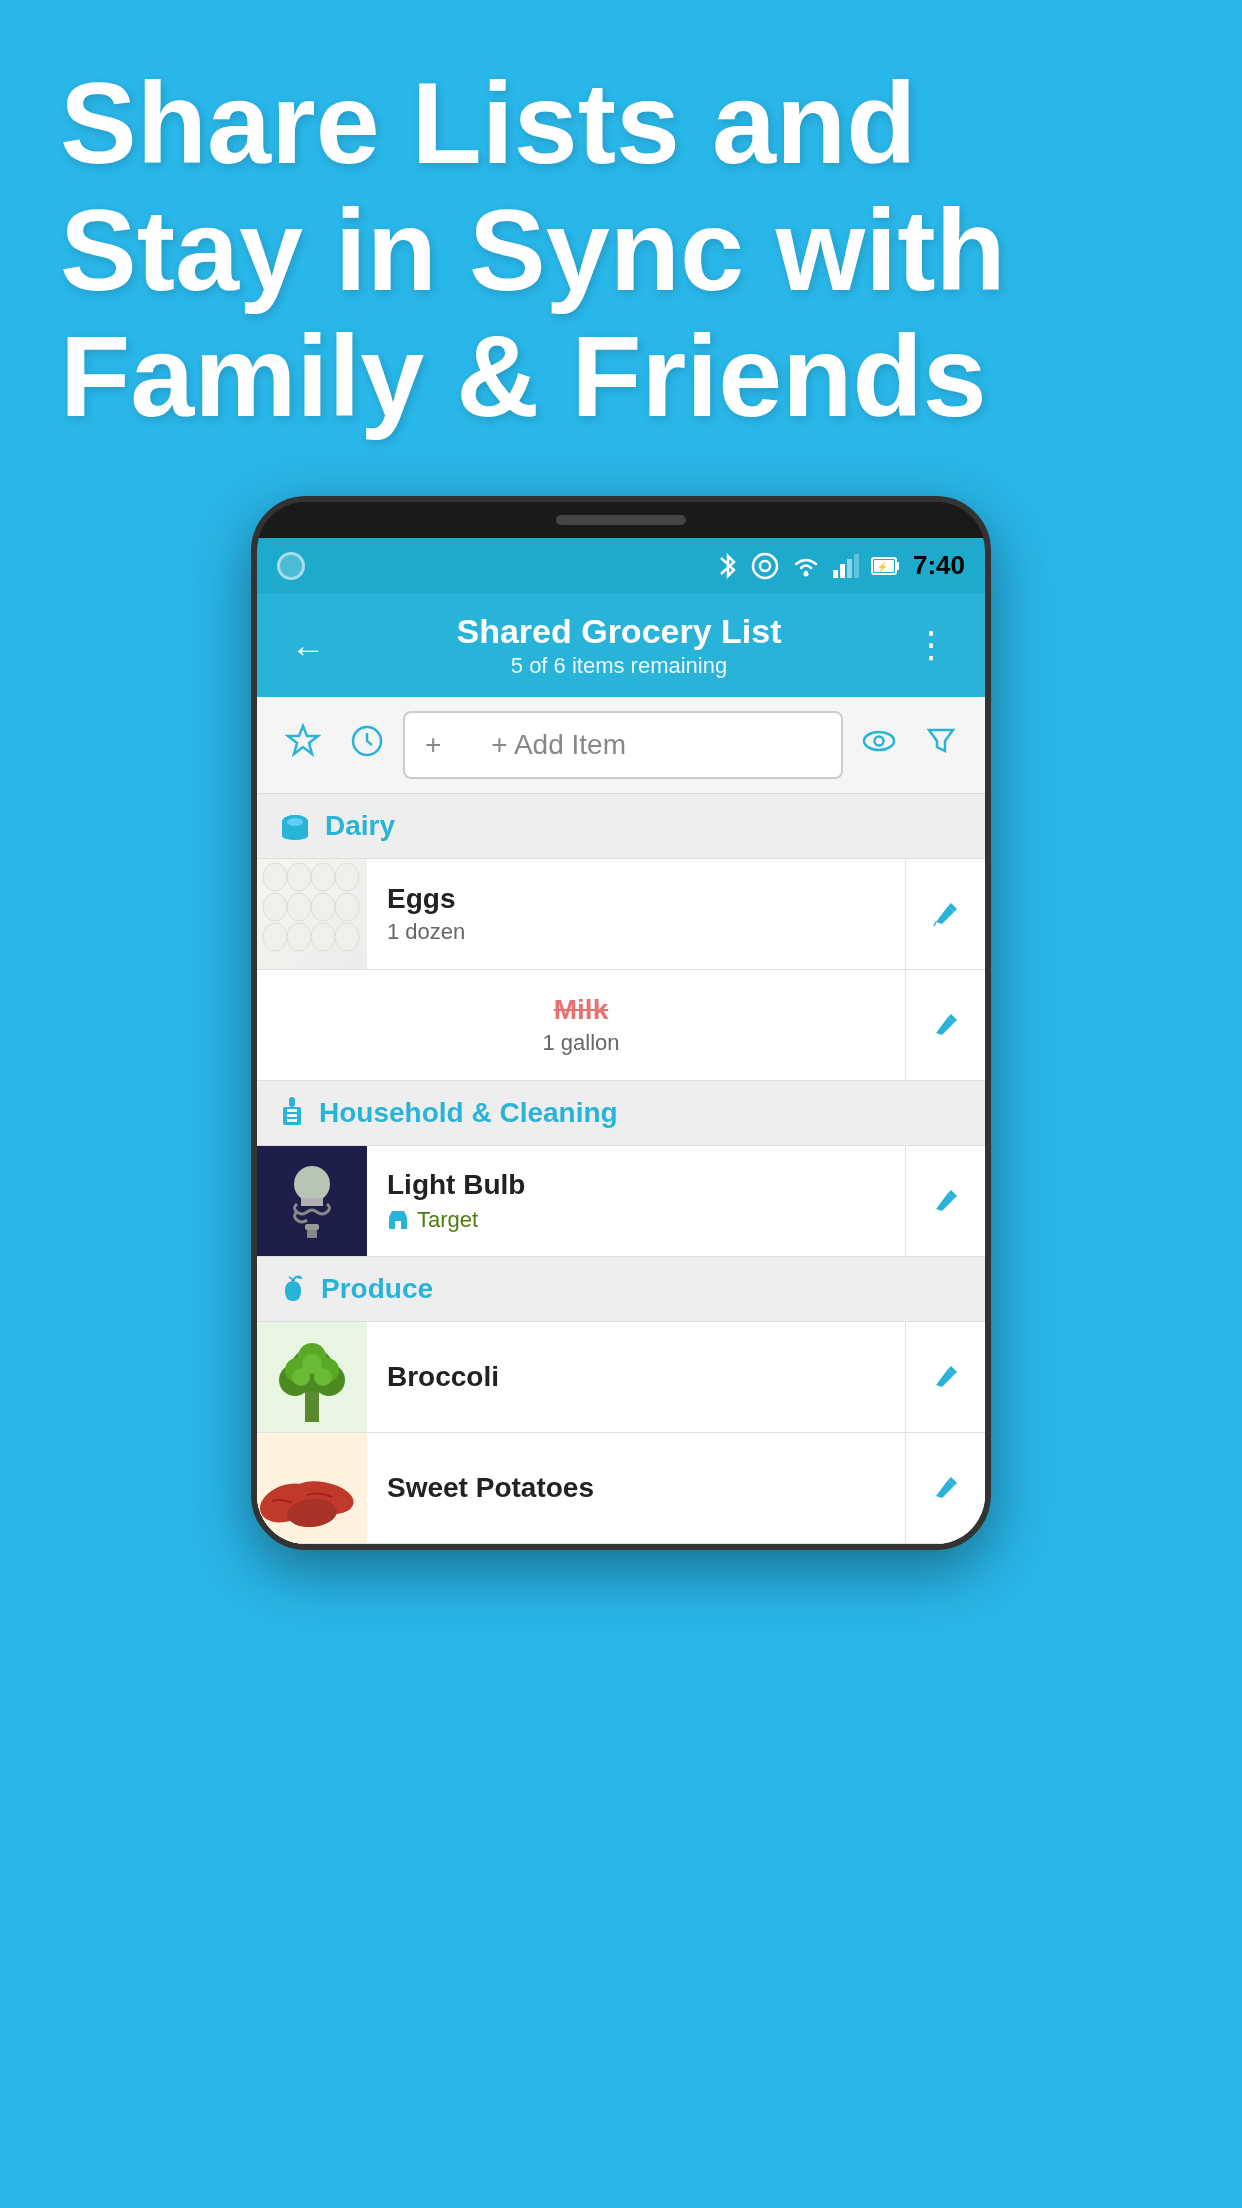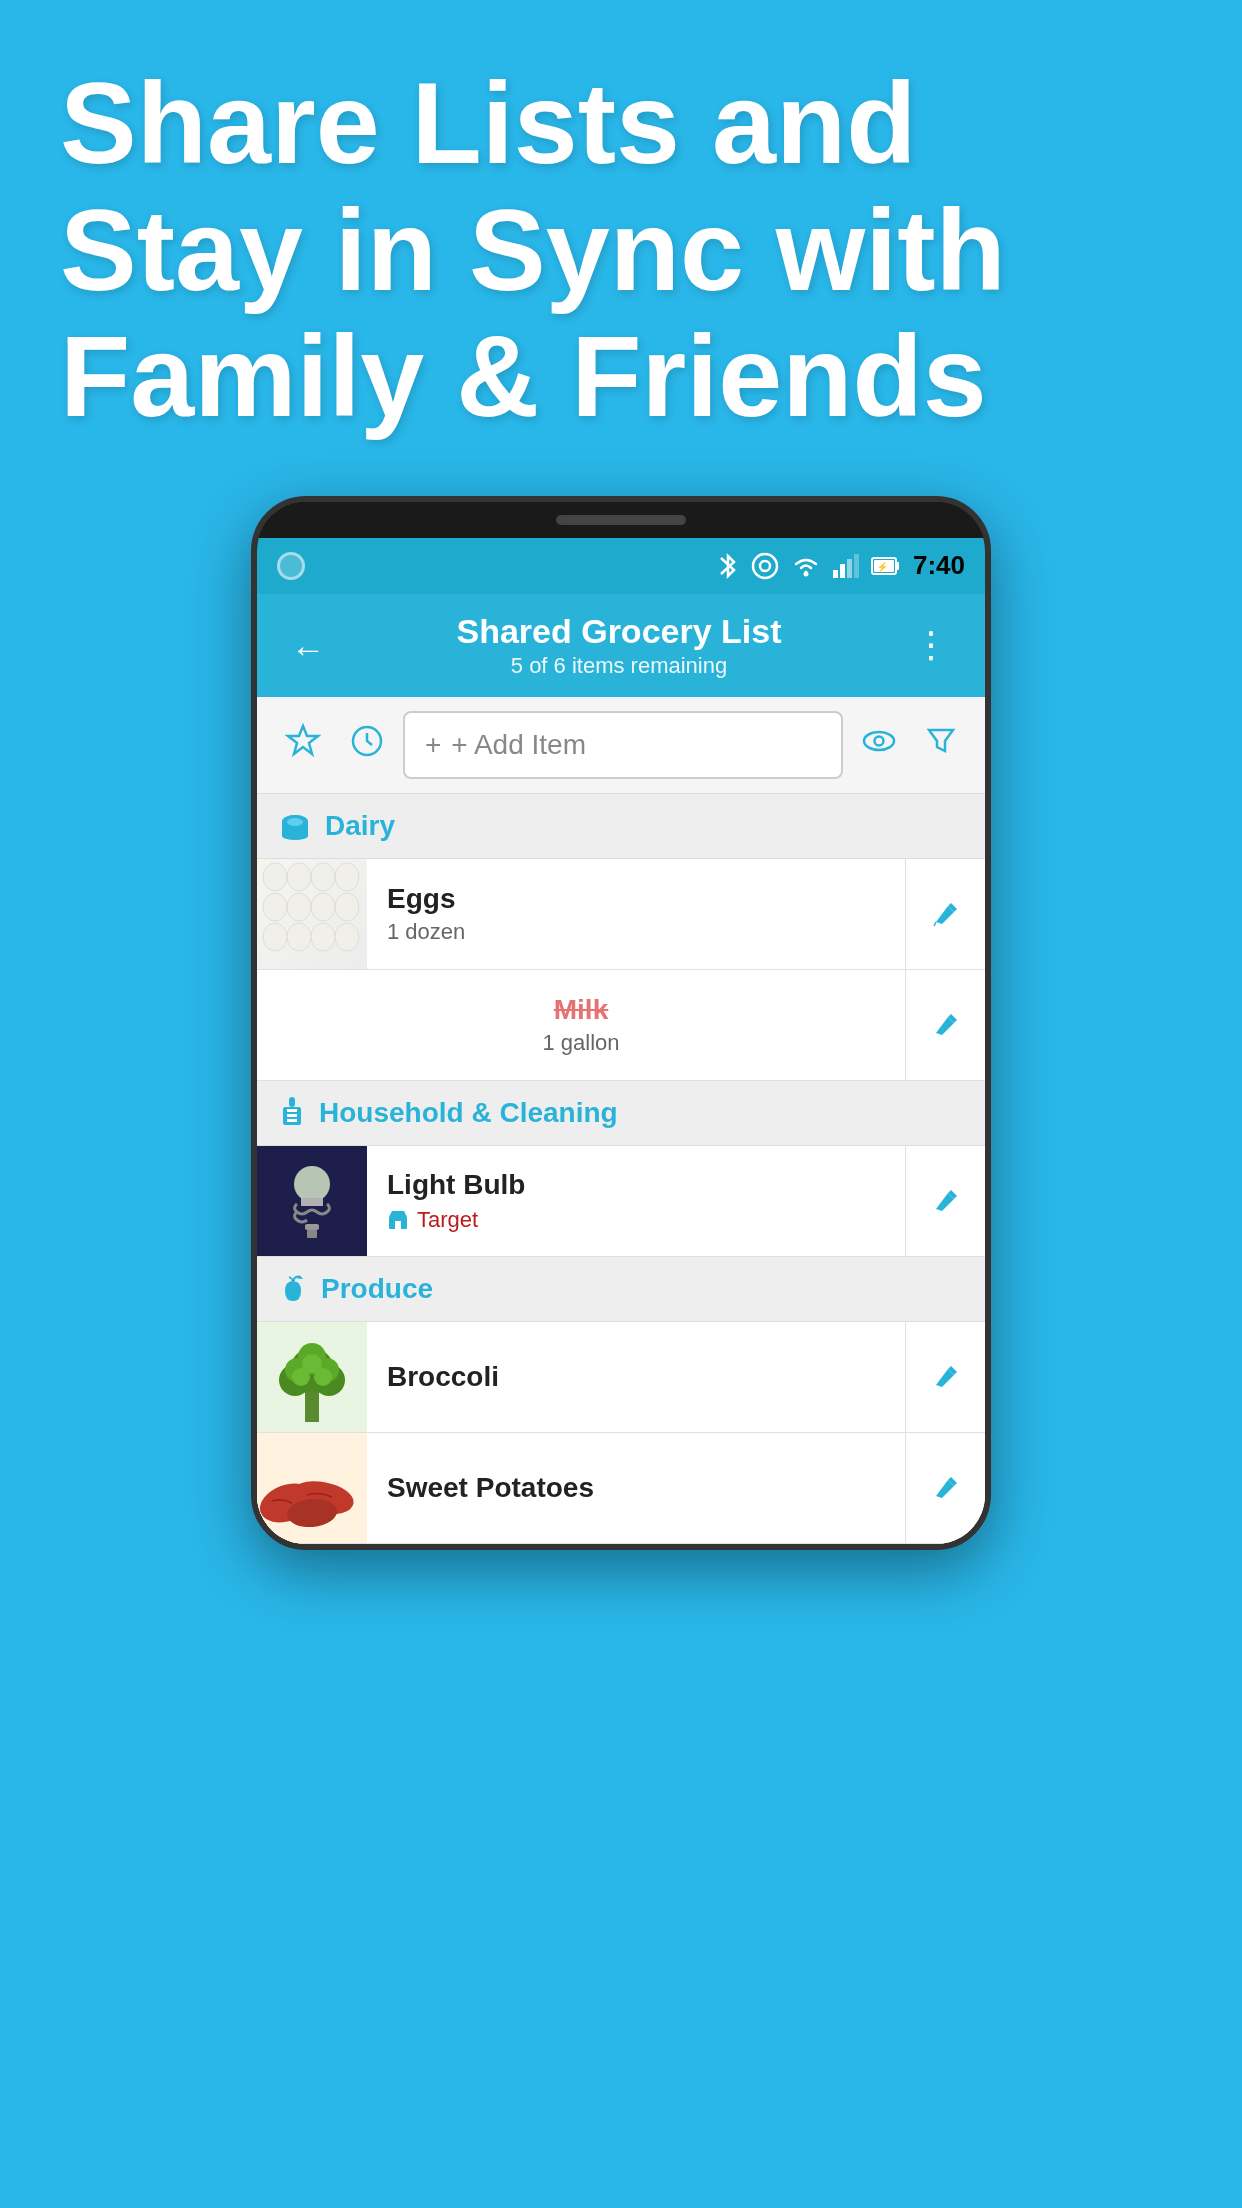--- a/index.html
+++ b/index.html
@@ -146,20 +146,21 @@
       border-radius: 8px;
       padding: 16px 20px;
       display: flex;
       align-items: center;
       gap: 10px;
       cursor: pointer;
     }
     .add-item-label {
       color: #888;
       font-size: 28px;
+      margin-left: 40px;
     }
     .add-item-plus {
       color: #888;
       font-size: 28px;
     }
 
     
     .phone-screen {
       background: white;
     }
@@ -228,21 +229,21 @@
       font-size: 22px;
       color: #666;
       margin-top: 4px;
     }
     .item-store {
       display: flex;
       align-items: center;
       gap: 8px;
       margin-top: 6px;
       font-size: 22px;
-      color: #b91c1c;
+      color: #4d7c0f;
     }
     .item-edit {
       width: 80px;
       height: 110px;
       display: flex;
       align-items: center;
       justify-content: center;
       border-left: 1px solid #e0e0e0;
       cursor: pointer;
     }

